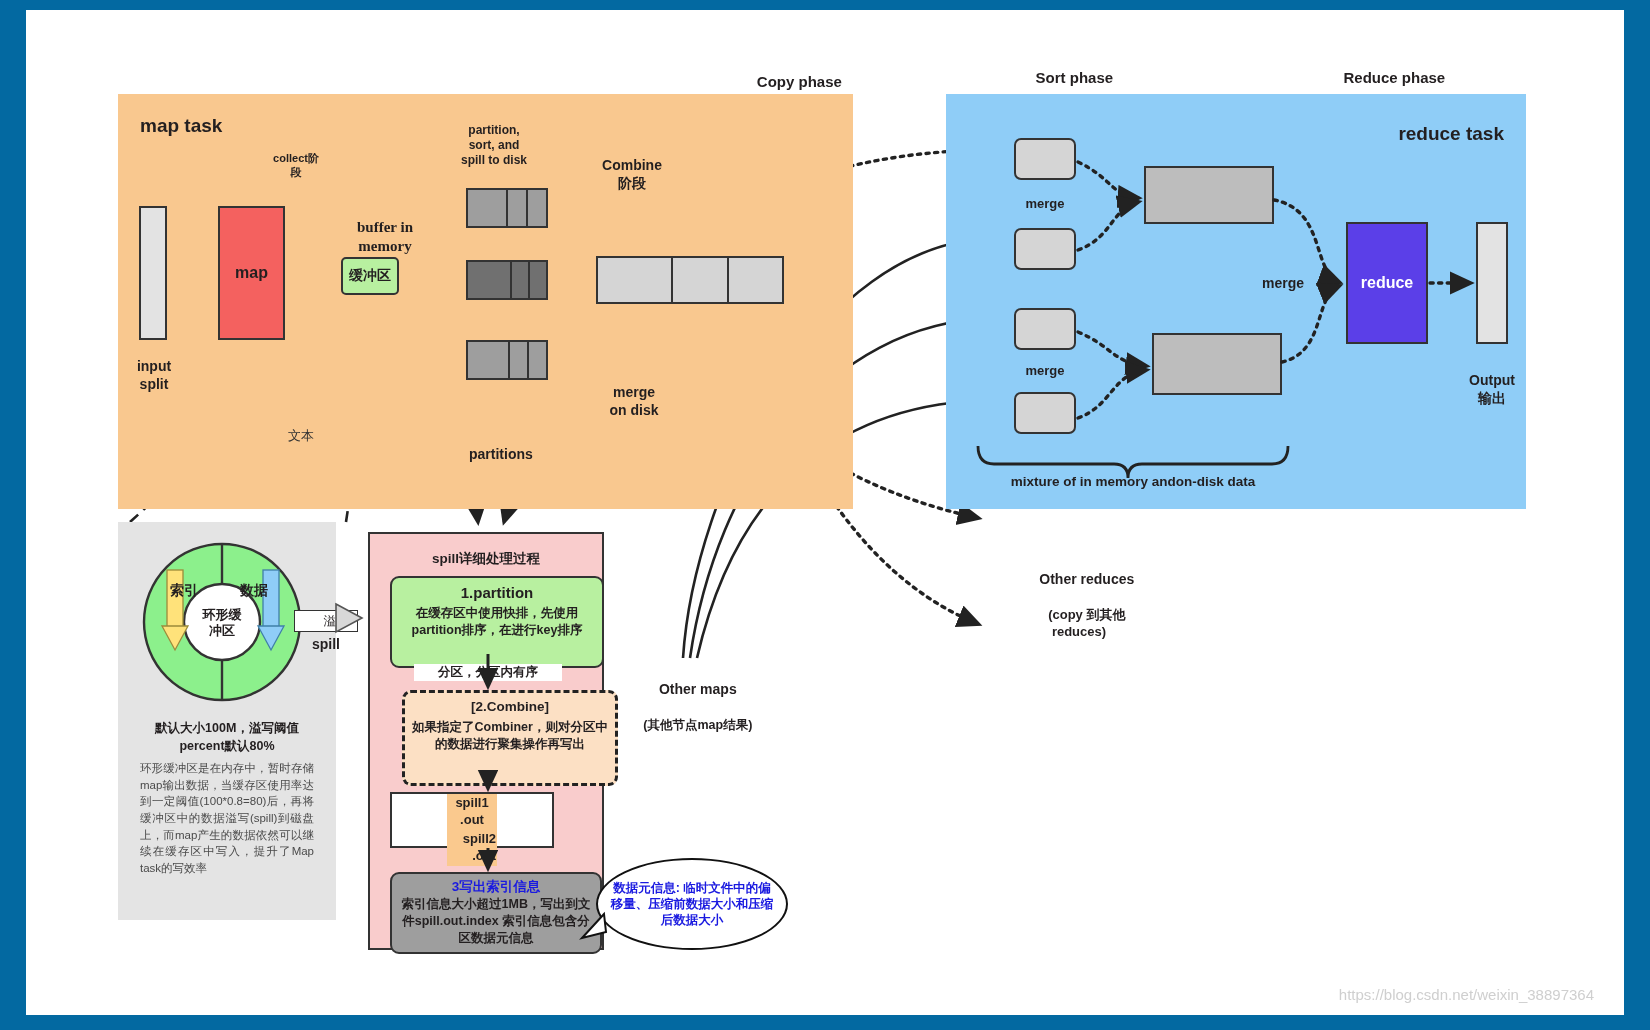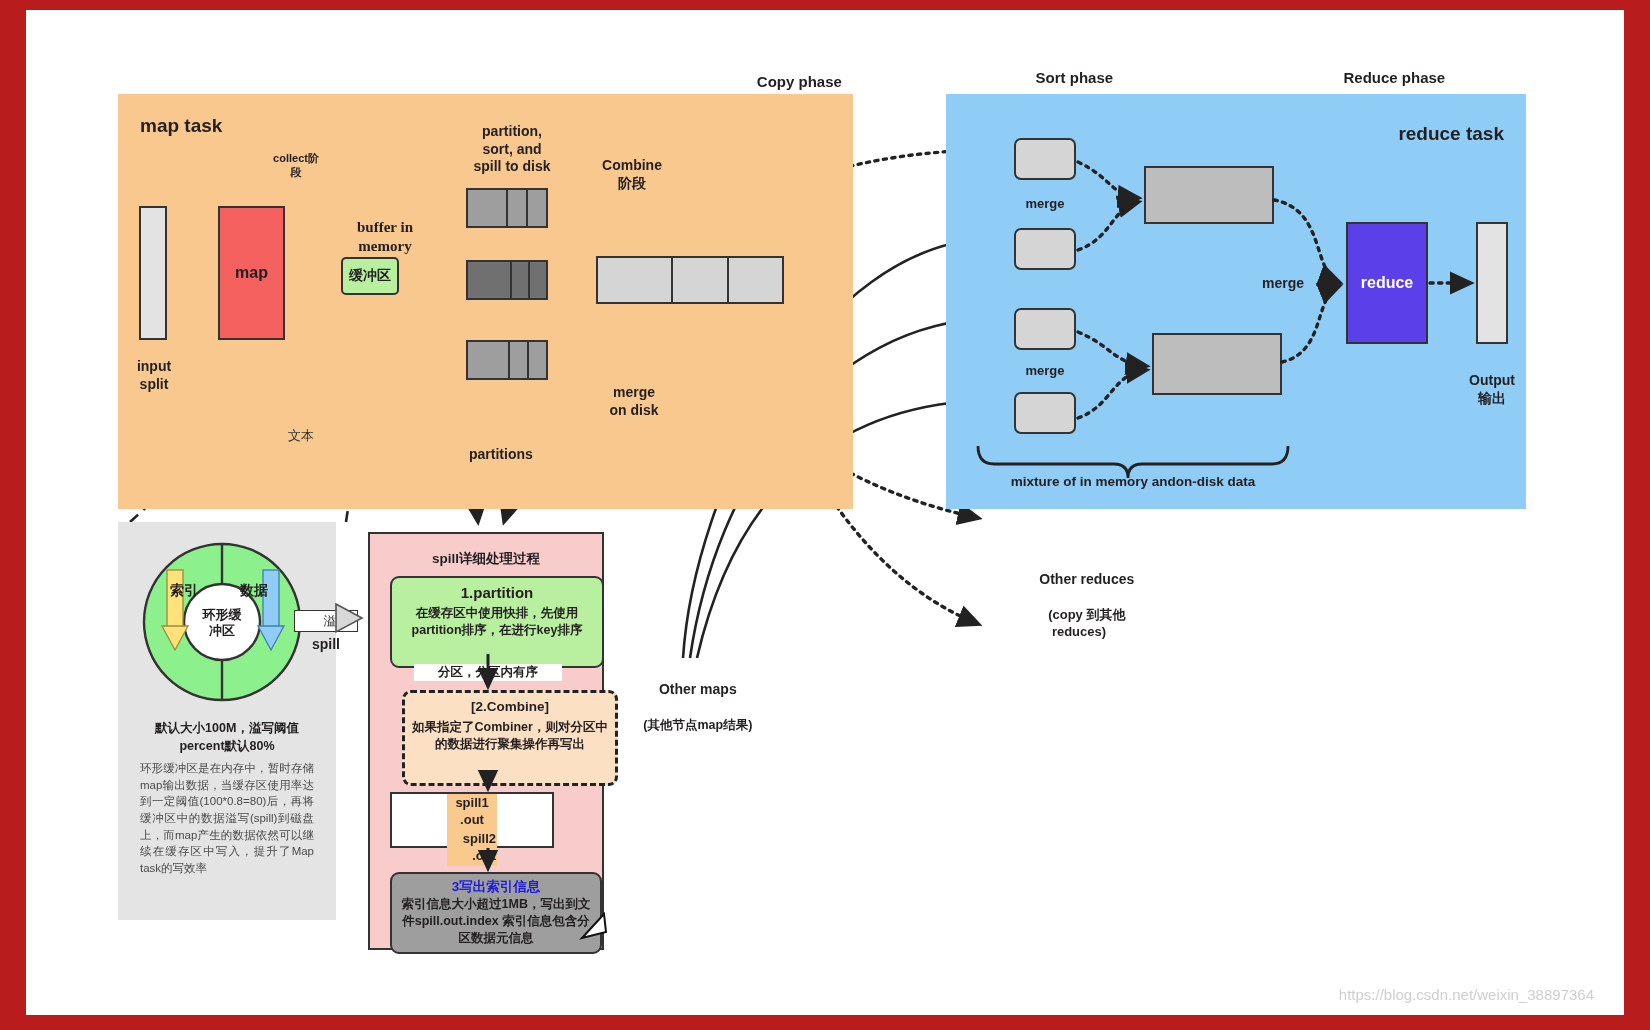--- a/index.html
+++ b/index.html
@@ -1,17 +1,17 @@
 <!DOCTYPE html>
 <html><head>
 <meta charset="utf-8">
 <style>
   html,body{margin:0;padding:0;background:#000;}
   body{font-family:"Liberation Sans","DejaVu Sans",sans-serif;}
-  #stage{position:relative;width:1650px;height:1030px;background:#b91c1c;overflow:hidden;}
+  #stage{position:relative;width:1650px;height:1030px;background:#0369a1;overflow:hidden;}
   #canvas{position:absolute;left:26px;top:10px;width:1598px;height:1005px;background:#fff;}
   .abs{position:absolute;box-sizing:border-box;padding-left:20px;}
   .txt{position:absolute;font-weight:bold;color:#231f20;line-height:1.25;white-space:pre;}
   .center{text-align:center;}
 
   
   .phase{font-size:15px;text-align:center;color:#231f20;font-weight:bold;line-height:1.3;}
 
   
   #mapTask{left:92px;top:84px;width:735px;height:415px;background:#f9c88f;}
@@ -151,21 +151,21 @@
     <div class="boxlabel">map</div>
   </div>
 
   <div class="txt center" style="left:240px;top:142px;width:60px;font-size:11px;">collect阶<br>段</div>
 
   <div class="txt center" style="left:313px;top:208px;width:92px;font-size:15px;font-family:Liberation Serif, serif;">buffer in<br>memory</div>
   <div class="abs box green" style="left:315px;top:247px;width:58px;height:38px;border-radius:5px;">
     <div class="boxlabel" style="font-size:14px;">缓冲区</div>
   </div>
 
-  <div class="txt center" style="left:426px;top:113px;width:120px;font-size:14px;">partition,<br>sort, and<br>spill to disk</div>
+  <div class="txt center" style="left:408px;top:113px;width:120px;font-size:12px;">partition,<br>sort, and<br>spill to disk</div>
 
   <div class="abs box gray" style="left:440px;top:178px;width:82px;height:40px;display:flex;">
     <div style="flex:1;border-right:2.5px solid #333;"></div>
     <div style="flex:1;border-right:2.5px solid #333;"></div>
     <div style="flex:1;"></div>
   </div>
   <div class="abs box darkgray" style="left:440px;top:250px;width:82px;height:40px;display:flex;">
     <div style="flex:1.2;border-right:2.5px solid #333;"></div>
     <div style="flex:0.9;border-right:2.5px solid #333;"></div>
     <div style="flex:0.9;"></div>
@@ -305,19 +305,23 @@
 
     <svg width="236" height="418" style="left:0;top:0;">
       <g stroke="#222" stroke-width="3" fill="none" marker-end="url(#ahb)">
         <path d="M118,120 L118,152"></path>
         <path d="M118,236 L118,254"></path>
         <path d="M118,314 L118,334"></path>
       </g>
     </svg>
   </div>
 
+  <div class="callout" style="position:absolute;left:570px;top:848px;width:168px;height:80px;padding:4px 10px;">
+    <span>数据元信息:
+临时文件中的偏移量、压缩前数据大小和压缩后数据大小</span>
+  </div>
   <svg width="60" height="40" style="left:548px;top:898px;">
     <path d="M30,6 L8,30 L32,24 z" fill="#fff" stroke="#111" stroke-width="2"></path>
   </svg>
 
   <div class="wm">https://blog.csdn.net/weixin_38897364</div>
 </div>
 </div>
 
 </body></html>

